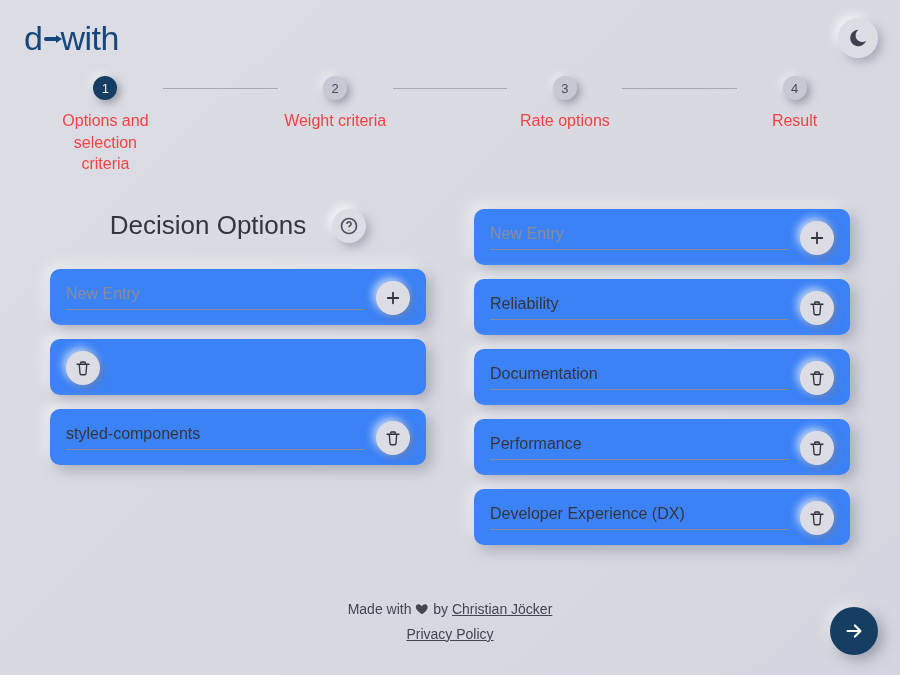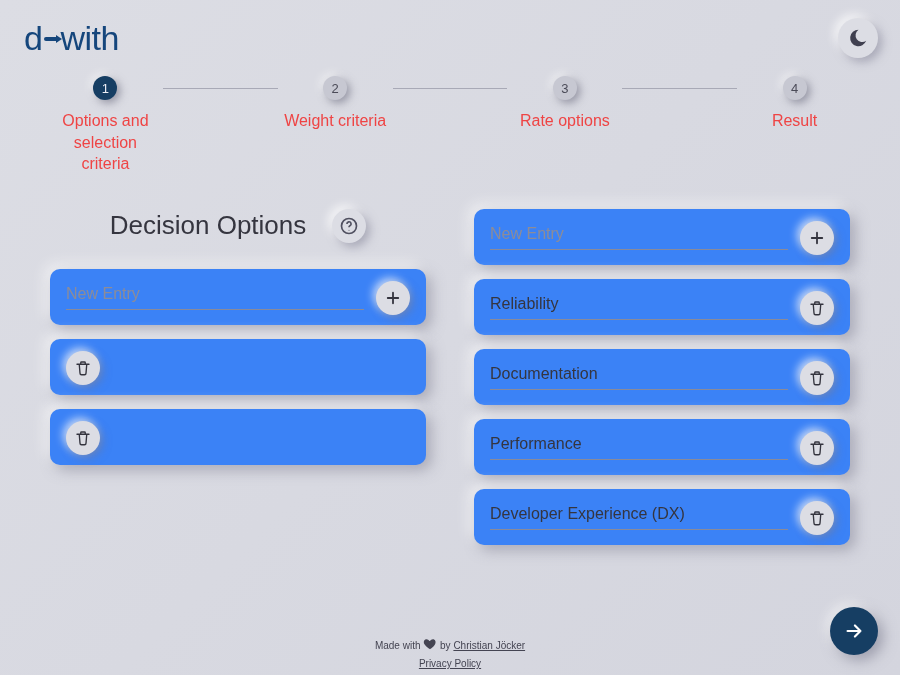--- a/index.html
+++ b/index.html
@@ -156,24 +156,24 @@
     cursor: pointer;
     flex-shrink: 0;
   }
   .icon-btn svg { width: 18px; height: 18px; }
   .plus svg { stroke:#34343e; stroke-width:2.4; stroke-linecap:round; }
   .trash svg { fill:none; stroke:#34343e; stroke-width:1.8; stroke-linecap:round; stroke-linejoin:round; }
 
   
   .footer {
     position: absolute;
-    bottom: 2px;
+    bottom: 28px;
     left: 0; right: 0;
     text-align: center;
-    font-size: 10px;
+    font-size: 14px;
     color: #444452;
     line-height: 1.8;
   }
   .footer a { color: #444452; }
   .heart { fill:#444452; display:inline-block; vertical-align:-2px; width:14px; height:14px;}
 
   
   .fab {
     position: absolute;
     right: 22px; bottom: 20px;
@@ -249,20 +249,21 @@
 
     <div class="card">
       <div class="icon-btn trash">
         <svg viewBox="0 0 24 24">
             <path d="M4 7h16M9 7V5a1 1 0 0 1 1-1h4a1 1 0 0 1 1 1v2M7 7l1 12a2 2 0 0 0 2 2h4a2 2 0 0 0 2-2l1-12"></path>
           </svg>
       </div>
     </div>
 
     <div class="card">
+      <input class="card-input" value="styled-components" style="">
       <div class="icon-btn trash">
         <svg viewBox="0 0 24 24">
             <path d="M4 7h16M9 7V5a1 1 0 0 1 1-1h4a1 1 0 0 1 1 1v2M7 7l1 12a2 2 0 0 0 2 2h4a2 2 0 0 0 2-2l1-12"></path>
           </svg>
       </div>
     </div>
   </div>
 
   <div class="col">
 

